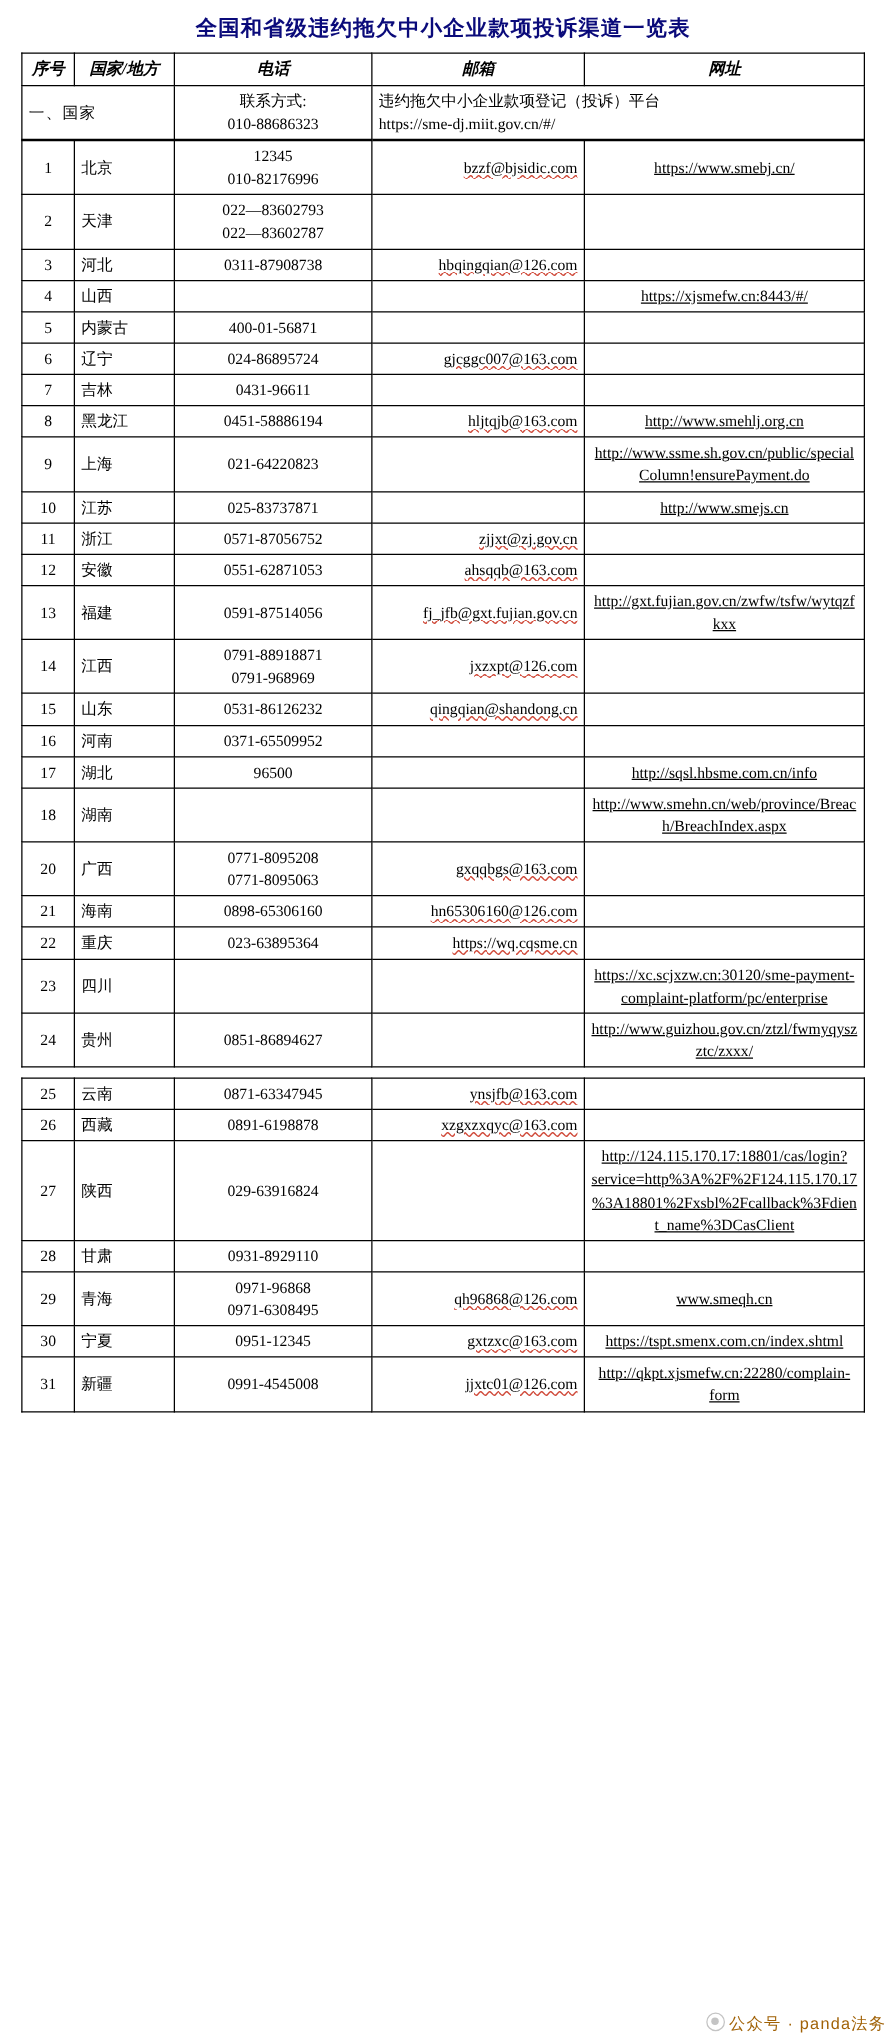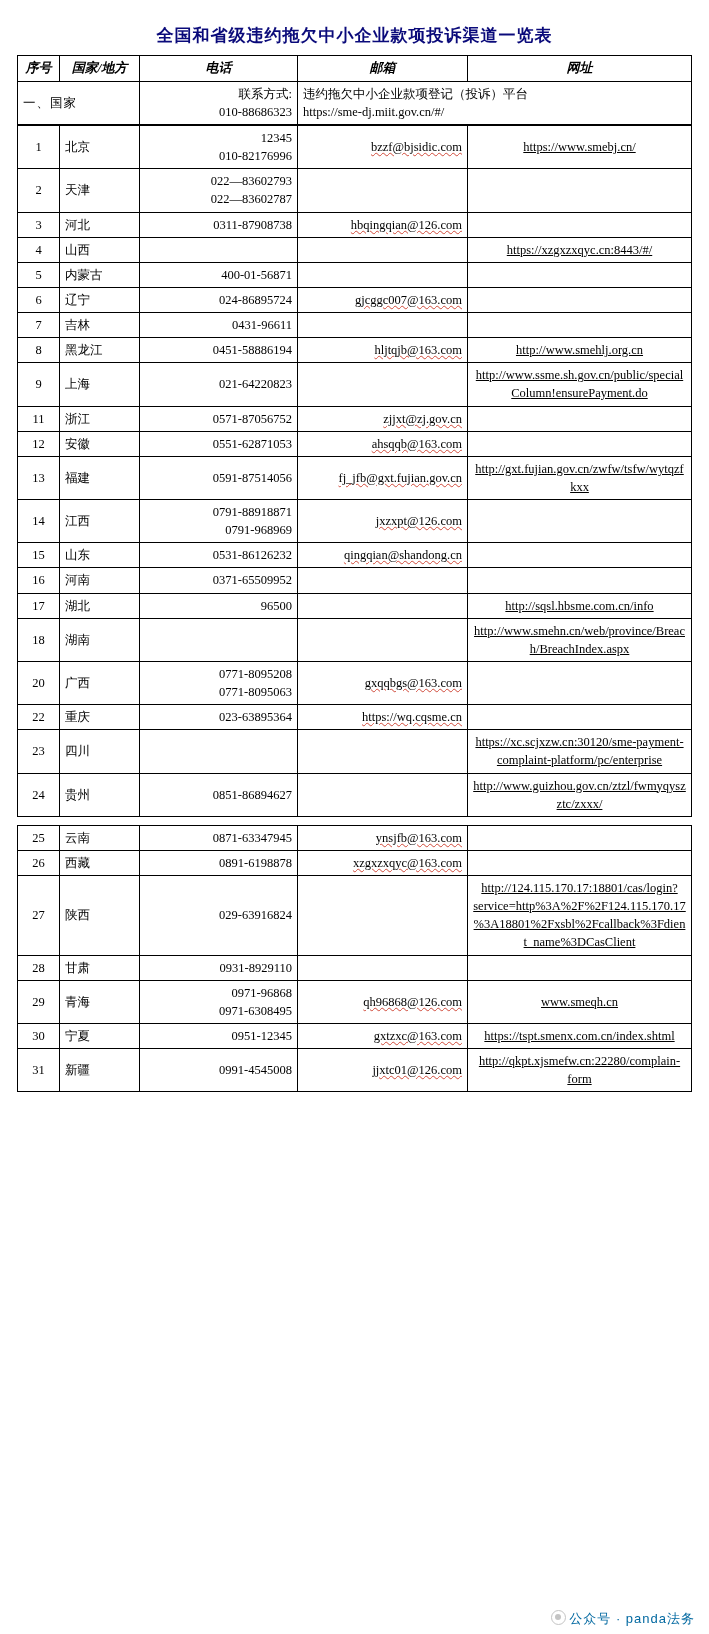--- a/index.html
+++ b/index.html
@@ -10,21 +10,21 @@
   body {
     width: 709px;
     font-family: "Liberation Serif", "DejaVu Serif", serif;
     color: #000000;
   }
   #page {
     width: 709px;
     min-height: 1634px;
     position: relative;
     box-sizing: border-box;
-    padding: 16px;
+    padding: 3px;
   }
   .doc-title {
     text-align: center;
     font-size: 17px;
     font-weight: bold;
     letter-spacing: 1px;
     color: #0a0a7a;
     padding: 8px 0 8px 0;
     font-family: "Liberation Serif", "DejaVu Serif", serif;
   }
@@ -52,21 +52,21 @@
     font-style: italic;
   }
   col.c-idx { width: 42px; }
   col.c-region { width: 80px; }
   col.c-phone { width: 158px; }
   col.c-email { width: 170px; }
   col.c-web { width: 224px; }
 
   td.idx { text-align: center; }
   td.region { text-align: left; }
-  td.phone { text-align: right; padding-left: 14px; }
+  td.phone { text-align: center; padding-left: 14px; }
   td.email { text-align: left; }
   td.web { text-align: center; }
 
   .country-label {
     text-align: left;
     font-size: 13px;
     letter-spacing: 1px;
   }
   .mono {
     font-family: "Liberation Mono", "DejaVu Sans Mono", monospace;
@@ -84,24 +84,24 @@
     text-align: right;
   }
   .line2 { display: block; }
   .spacer {
     height: 8px;
     width: 674px;
     margin: 0 auto;
   }
   .watermark {
     position: absolute;
-    right: 14px;
+    right: 0;
     bottom: 6px;
     font-size: 13px;
-    color: #0369a1;
+    color: #a16207;
     font-family: "Liberation Sans", sans-serif;
     letter-spacing: 1px;
     pointer-events: none;
   }
   .wm-circle {
     display: inline-block;
     width: 13px;
     height: 13px;
     border: 1px solid #c4c4c4;
     border-radius: 50%;
@@ -202,21 +202,21 @@
             <span class="line2 wavy">hbqingqian@126.com</span>
           </td>
           <td class="web"></td>
         </tr>
         <tr>
           <td class="idx">4</td>
           <td class="region">山西</td>
           <td class="phone"></td>
           <td class="email"></td>
           <td class="web">
-            <span class="line2 underline-link">https://xzgxzxqyc.cn:8443/#/</span>
+            <span class="line2 underline-link">https://xjsmefw.cn:8443/#/</span>
           </td>
         </tr>
         <tr>
           <td class="idx">5</td>
           <td class="region">内蒙古</td>
           <td class="phone">
             <span class="line2">400-01-56871</span>
           </td>
           <td class="email"></td>
           <td class="web"></td>
@@ -256,20 +256,31 @@
         </tr>
         <tr>
           <td class="idx">9</td>
           <td class="region">上海</td>
           <td class="phone">
             <span class="line2">021-64220823</span>
           </td>
           <td class="email"></td>
           <td class="web">
             <span class="line2 underline-link">http://www.ssme.sh.gov.cn/public/specialColumn!ensurePayment.do</span>
+          </td>
+        </tr>
+        <tr>
+          <td class="idx">10</td>
+          <td class="region">江苏</td>
+          <td class="phone">
+            <span class="line2">025-83737871</span>
+          </td>
+          <td class="email"></td>
+          <td class="web">
+            <span class="line2 underline-link">http://www.smejs.cn</span>
           </td>
         </tr>
         <tr>
           <td class="idx">11</td>
           <td class="region">浙江</td>
           <td class="phone">
             <span class="line2">0571-87056752</span>
           </td>
           <td class="email">
             <span class="line2 wavy">zjjxt@zj.gov.cn</span>
@@ -354,20 +365,31 @@
         </tr>
         <tr>
           <td class="idx">20</td>
           <td class="region">广西</td>
           <td class="phone">
             <span class="line2">0771-8095208</span>
             <span class="line2">0771-8095063</span>
           </td>
           <td class="email">
             <span class="line2 wavy">gxqqbgs@163.com</span>
+          </td>
+          <td class="web"></td>
+        </tr>
+        <tr>
+          <td class="idx">21</td>
+          <td class="region">海南</td>
+          <td class="phone">
+            <span class="line2">0898-65306160</span>
+          </td>
+          <td class="email">
+            <span class="line2 wavy">hn65306160@126.com</span>
           </td>
           <td class="web"></td>
         </tr>
         <tr>
           <td class="idx">22</td>
           <td class="region">重庆</td>
           <td class="phone">
             <span class="line2">023-63895364</span>
           </td>
           <td class="email">

